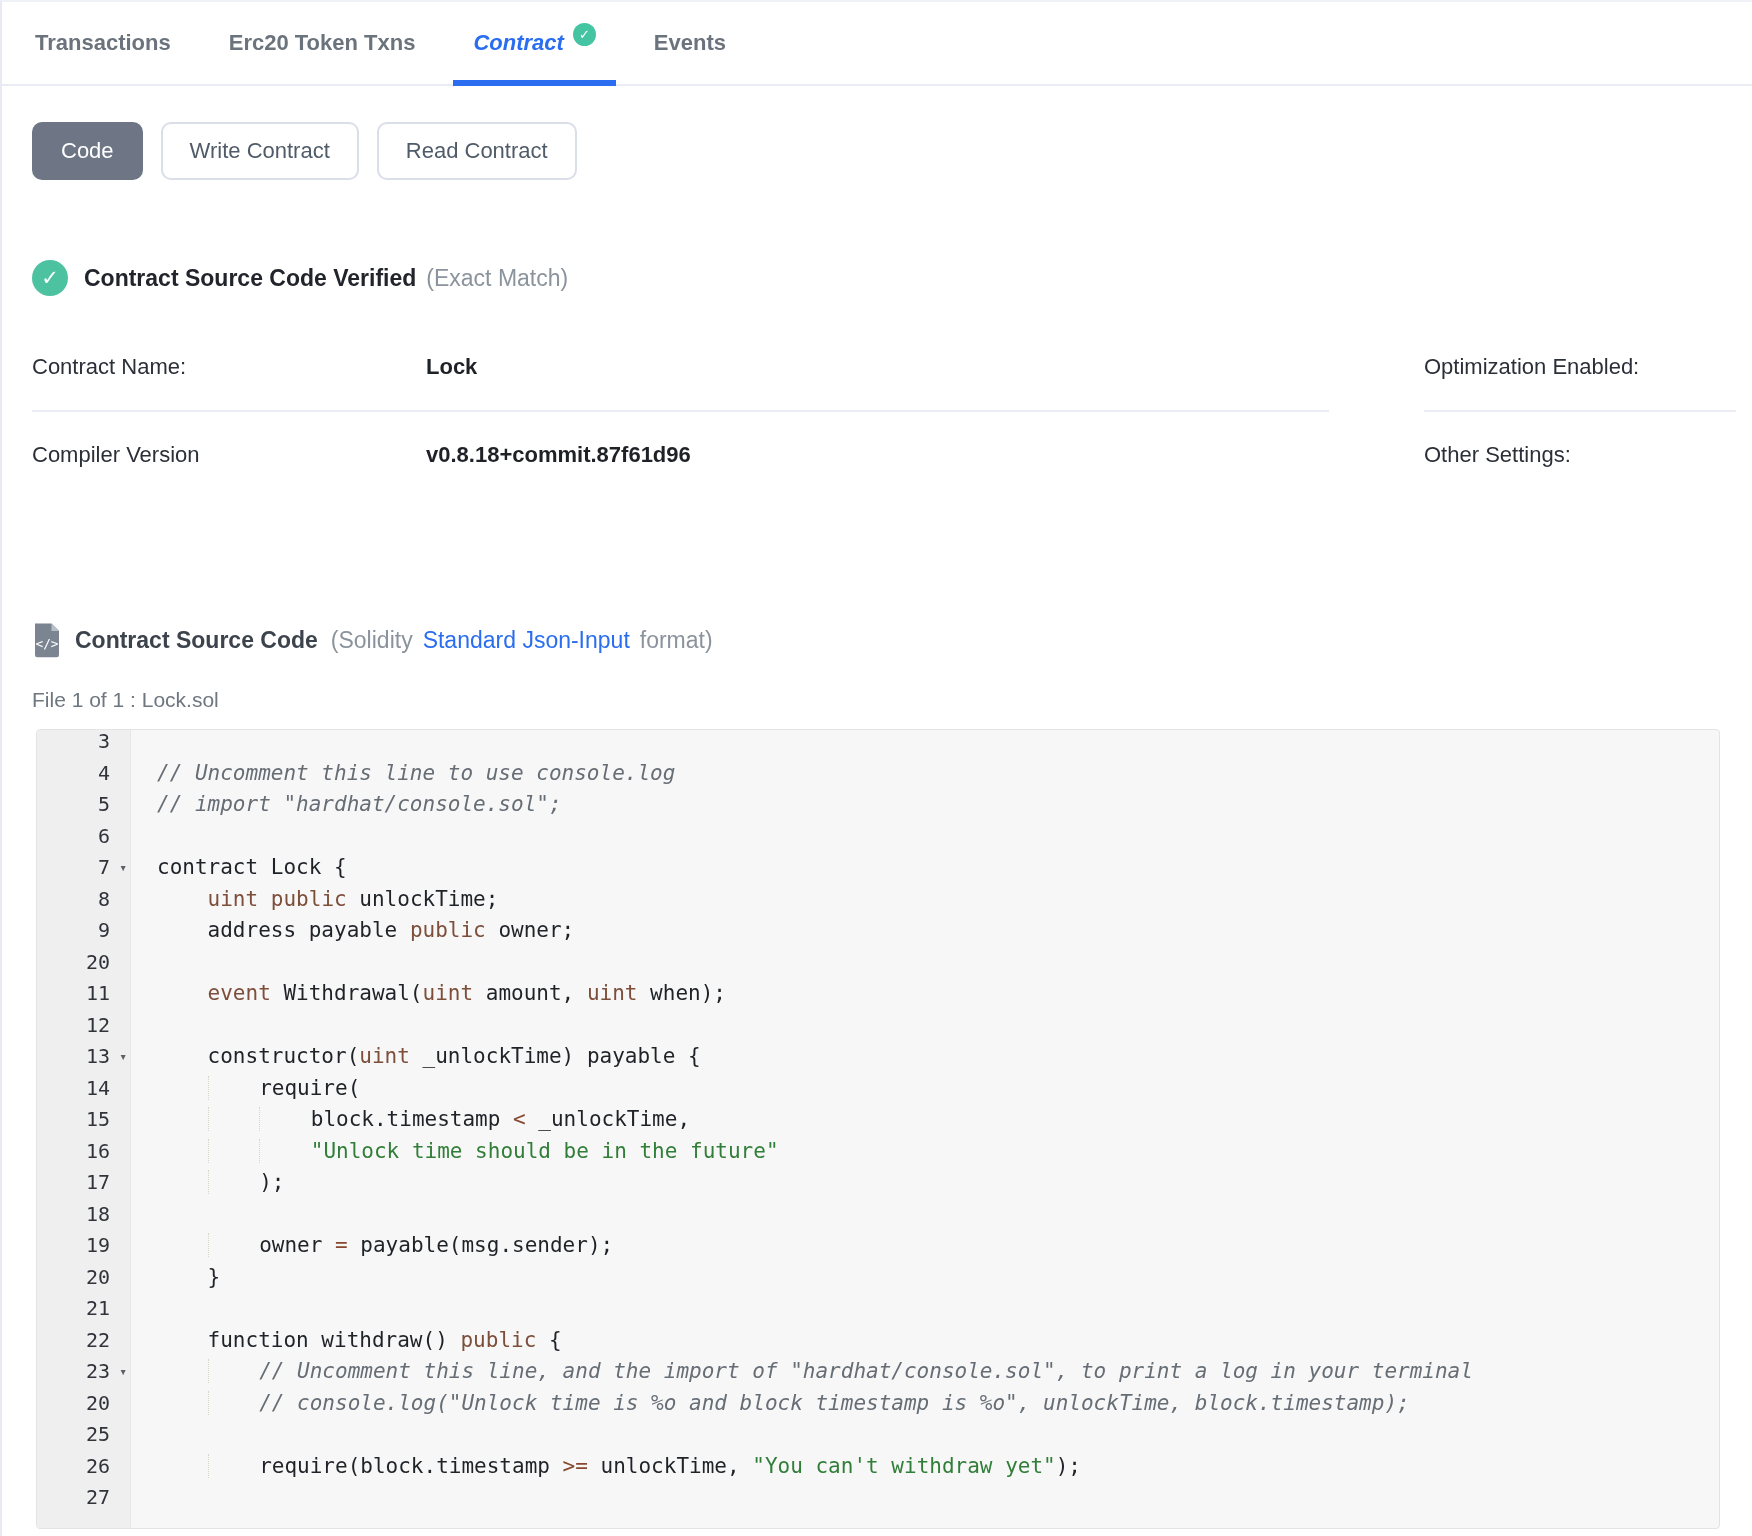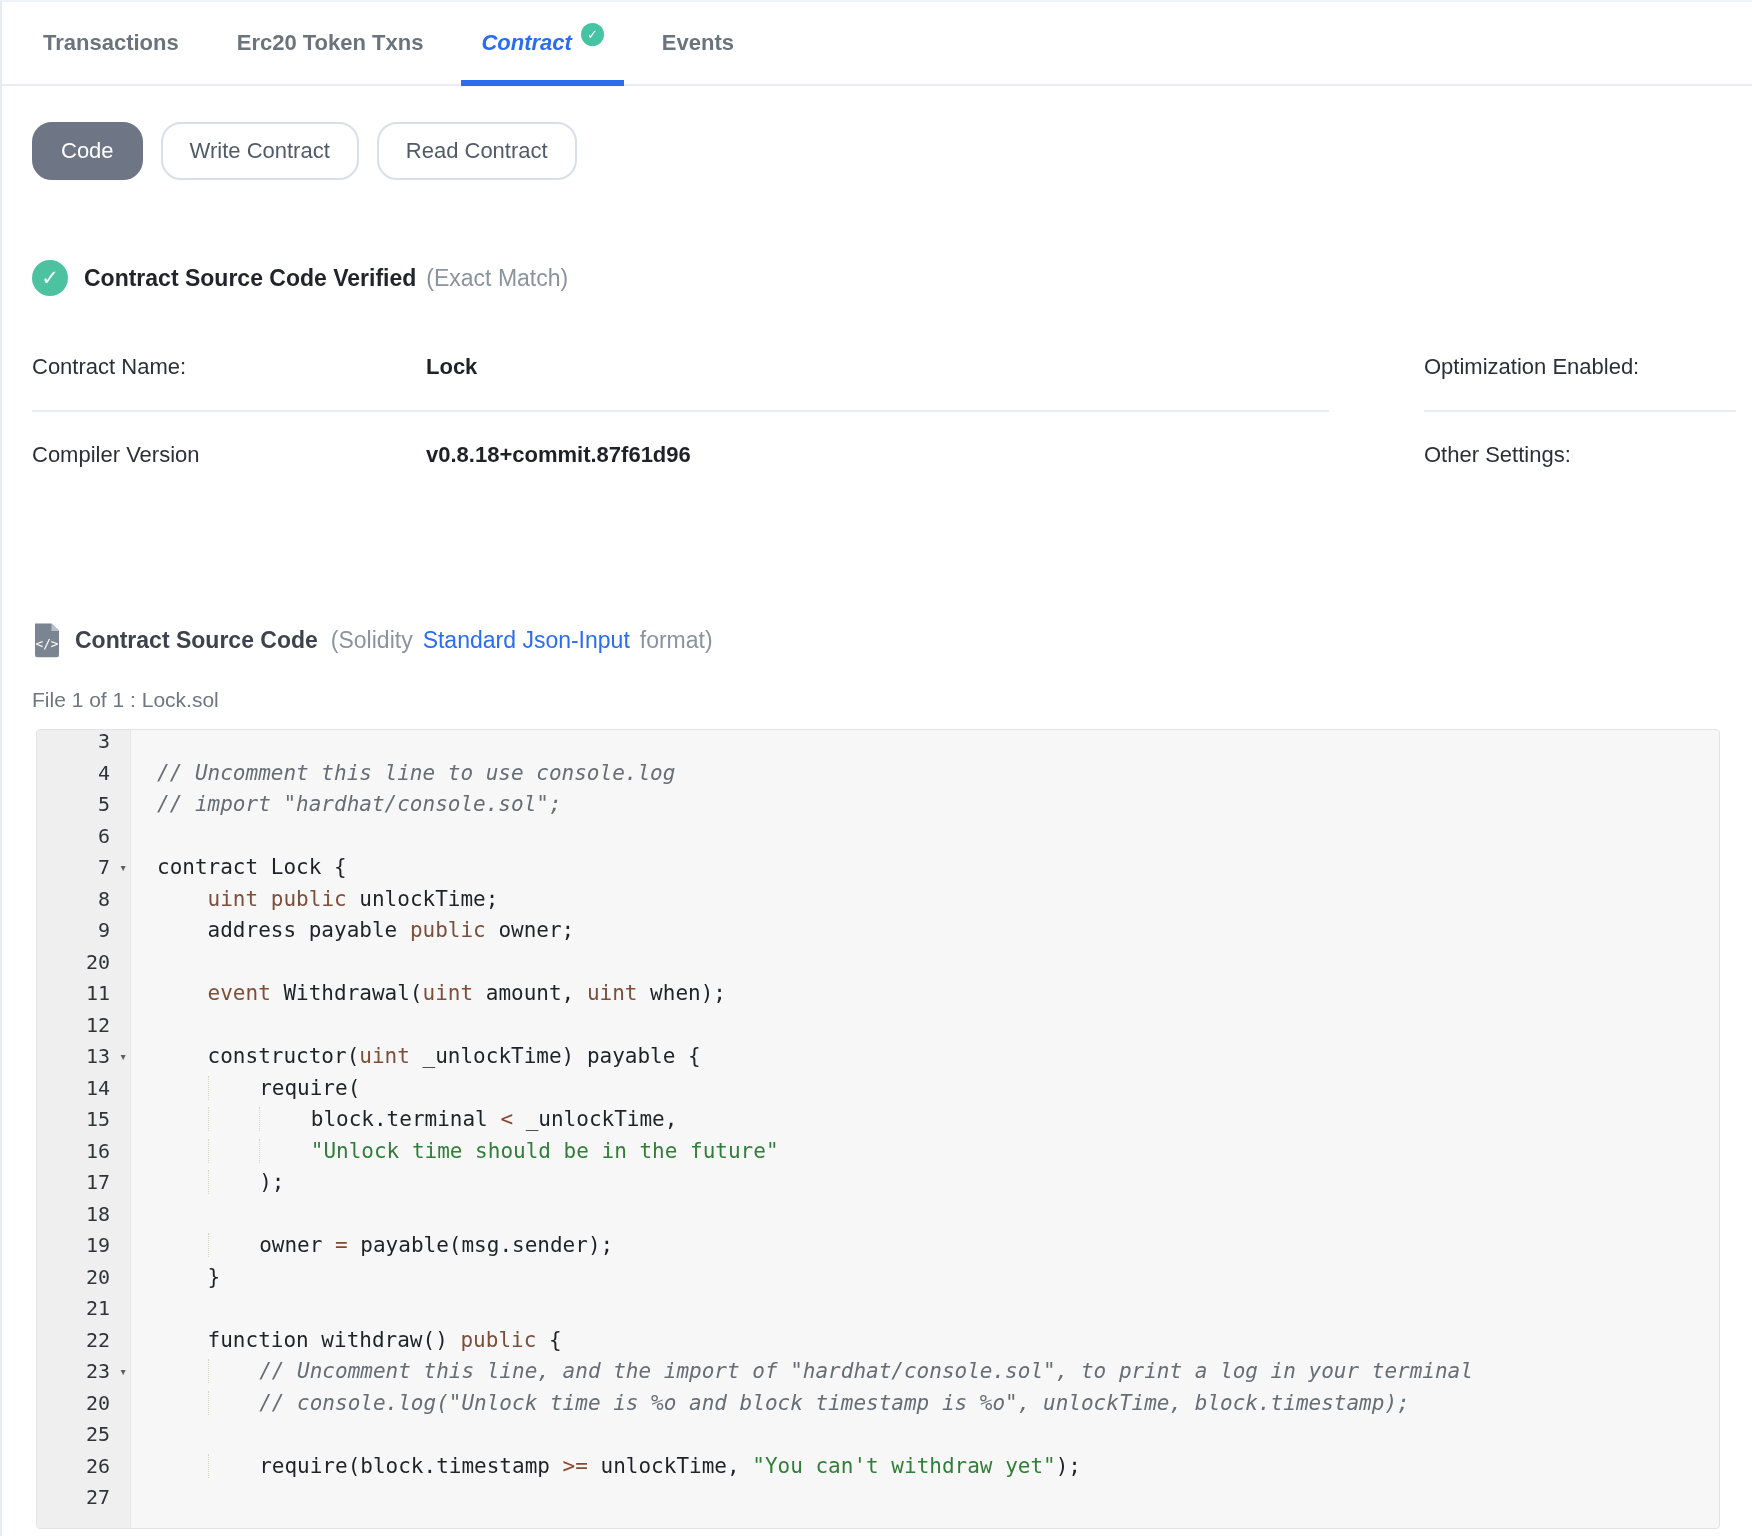--- a/index.html
+++ b/index.html
@@ -9,32 +9,32 @@
     --code-bg:#f7f7f7; --gutter-bg:#efefef; --code-border:#e3e3e3; --gutter-text:#303339;
     --pl:#1f2328; --kw:#7d4f3b; --op:#86492f; --str:#317e38; --cm:#666d75; --guide:#d8d4c8;
     --lh:31.5px;
   }
   *{margin:0;padding:0;box-sizing:border-box}
   html,body{background:#fff}
   body{font-family:"Liberation Sans","DejaVu Sans",sans-serif;}
   .page{position:relative;width:1752px;height:1536px;overflow:hidden;background:#fff;
         border-left:2px solid #e7eaf3;border-top:2px solid #eef1f6;}
   
-  .tabbar{display:flex;align-items:stretch;height:84px;border-bottom:2px solid var(--divider);padding-left:21px;text-align:center;}
+  .tabbar{display:flex;align-items:stretch;height:84px;border-bottom:2px solid var(--divider);padding-left:13px;text-align:center;}
   .tab{position:relative;display:flex;align-items:center;gap:9px;padding:0 20px;margin-right:18px;
        font-size:22px;font-weight:bold;color:var(--tab-gray);cursor:pointer;white-space:nowrap;}
   .tab.active{color:var(--accent);font-style:italic;}
   .tab.active::after{content:"";position:absolute;left:0;right:0;bottom:-2px;height:6px;background:var(--accent);}
   .tab-badge{display:inline-flex;align-items:center;justify-content:center;width:23px;height:23px;
        border-radius:50%;background:var(--badge-green);color:#fff;font-size:13px;font-weight:bold;
        margin-top:-18px;}
   
   .toolbar{display:flex;gap:18px;margin:36px 0 0 30px;}
   .btn{display:inline-flex;align-items:center;justify-content:center;height:58px;padding:0 27px;
-       border-radius:20px;font-size:22px;font-family:inherit;cursor:pointer;background:#fff;
+       border-radius:10px;font-size:22px;font-family:inherit;cursor:pointer;background:#fff;
        border:2px solid var(--btn-border);color:var(--btn-text);}
   .btn.primary{background:var(--btn-dark);border-color:var(--btn-dark);color:#fff;}
   
   .verified{display:flex;align-items:center;gap:16px;margin:80px 0 0 30px;height:36px;}
   .vcheck{display:inline-flex;align-items:center;justify-content:center;width:36px;height:36px;flex:none;
        border-radius:50%;background:var(--check-green);color:#fff;font-size:21px;font-weight:bold;}
   .vtitle{font-size:23px;font-weight:bold;color:var(--heading);text-align:right;}
   .vsub{font-size:23px;color:var(--muted);margin-left:-6px;}
   
   .info{position:relative;margin-top:46px;font-size:22px;height:148px;}
@@ -175,21 +175,21 @@
           <div class="code-line"><span class="tk-cm">// import "hardhat/console.sol";</span></div>
           <div class="code-line"></div>
           <div class="code-line"><span class="tk-pl">contract Lock {</span></div>
           <div class="code-line"><span class="ig">    </span><span class="tk-kw">uint</span><span class="tk-pl"> </span><span class="tk-kw">public</span><span class="tk-pl"> unlockTime;</span></div>
           <div class="code-line"><span class="ig">    </span><span class="tk-pl">address payable </span><span class="tk-kw">public</span><span class="tk-pl"> owner;</span></div>
           <div class="code-line"></div>
           <div class="code-line"><span class="ig">    </span><span class="tk-kw">event</span><span class="tk-pl"> Withdrawal(</span><span class="tk-kw">uint</span><span class="tk-pl"> amount, </span><span class="tk-kw">uint</span><span class="tk-pl"> when);</span></div>
           <div class="code-line"></div>
           <div class="code-line"><span class="ig">    </span><span class="tk-pl">constructor(</span><span class="tk-kw">uint</span><span class="tk-pl"> _unlockTime) payable {</span></div>
           <div class="code-line"><span class="ig">    </span><span class="ig g">    </span><span class="tk-pl">require(</span></div>
-          <div class="code-line"><span class="ig">    </span><span class="ig g">    </span><span class="ig g">    </span><span class="tk-pl">block.terminal </span><span class="tk-op">&lt;</span><span class="tk-pl"> _unlockTime,</span></div>
+          <div class="code-line"><span class="ig">    </span><span class="ig g">    </span><span class="ig g">    </span><span class="tk-pl">block.timestamp </span><span class="tk-op">&lt;</span><span class="tk-pl"> _unlockTime,</span></div>
           <div class="code-line"><span class="ig">    </span><span class="ig g">    </span><span class="ig g">    </span><span class="tk-str">"Unlock time should be in the future"</span></div>
           <div class="code-line"><span class="ig">    </span><span class="ig g">    </span><span class="tk-pl">);</span></div>
           <div class="code-line"></div>
           <div class="code-line"><span class="ig">    </span><span class="ig g">    </span><span class="tk-pl">owner </span><span class="tk-op">=</span><span class="tk-pl"> payable(msg.sender);</span></div>
           <div class="code-line"><span class="ig">    </span><span class="tk-pl">}</span></div>
           <div class="code-line"></div>
           <div class="code-line"><span class="ig">    </span><span class="tk-pl">function withdraw() </span><span class="tk-kw">public</span><span class="tk-pl"> {</span></div>
           <div class="code-line"><span class="ig">    </span><span class="ig g">    </span><span class="tk-cm">// Uncomment this line, and the import of "hardhat/console.sol", to print a log in your terminal</span></div>
           <div class="code-line"><span class="ig">    </span><span class="ig g">    </span><span class="tk-cm">// console.log("Unlock time is %o and block timestamp is %o", unlockTime, block.timestamp);</span></div>
           <div class="code-line"></div>

